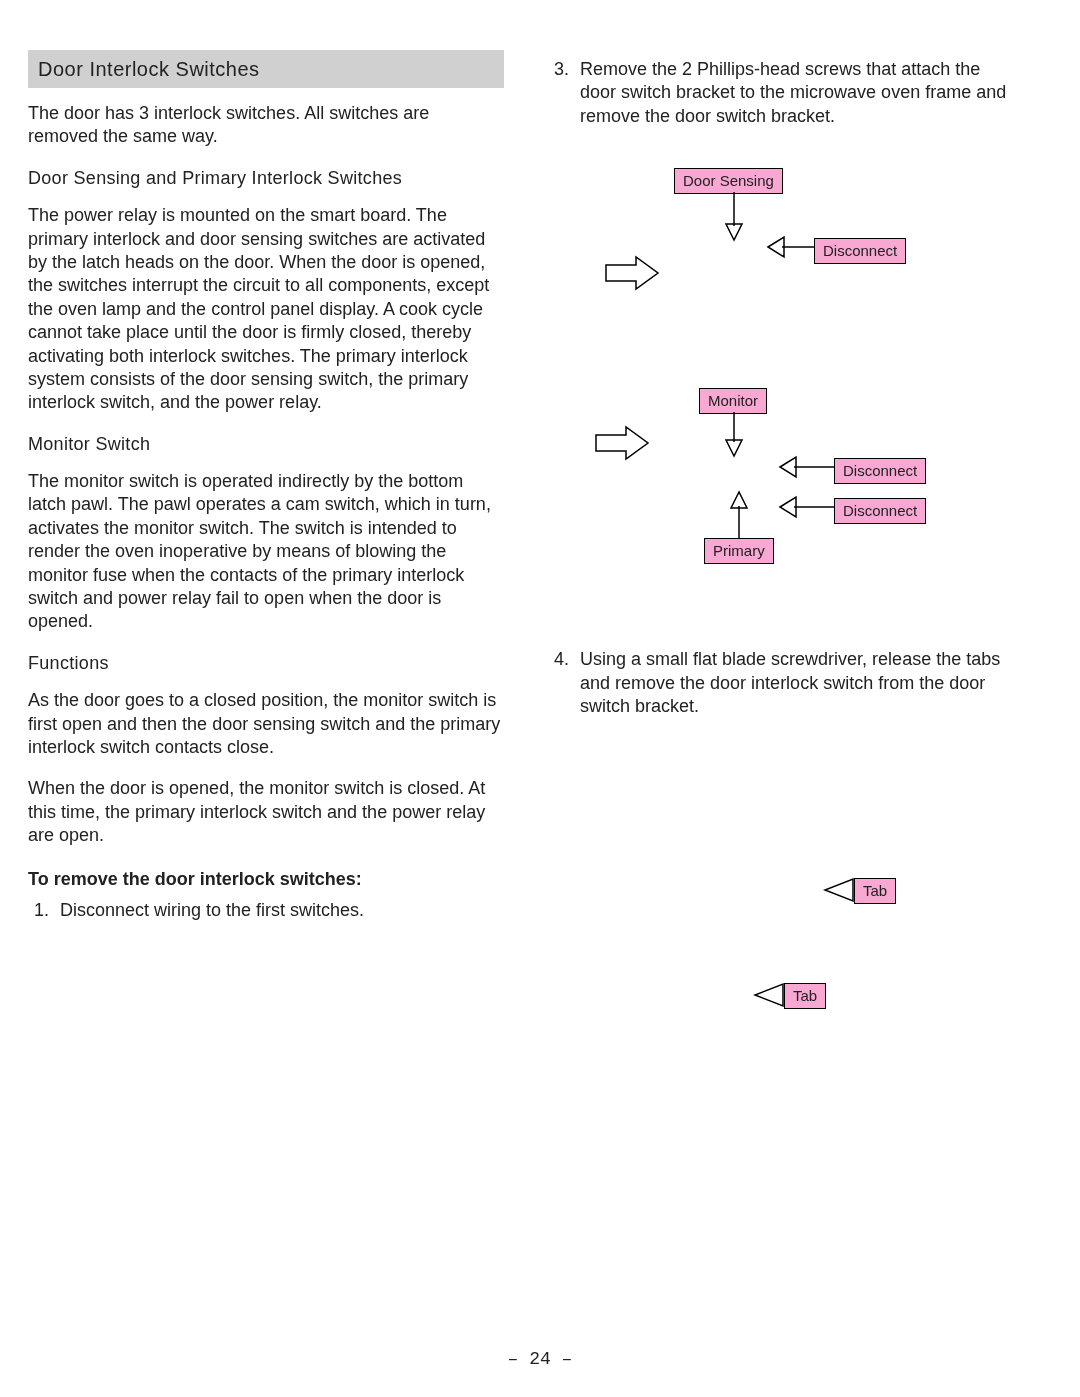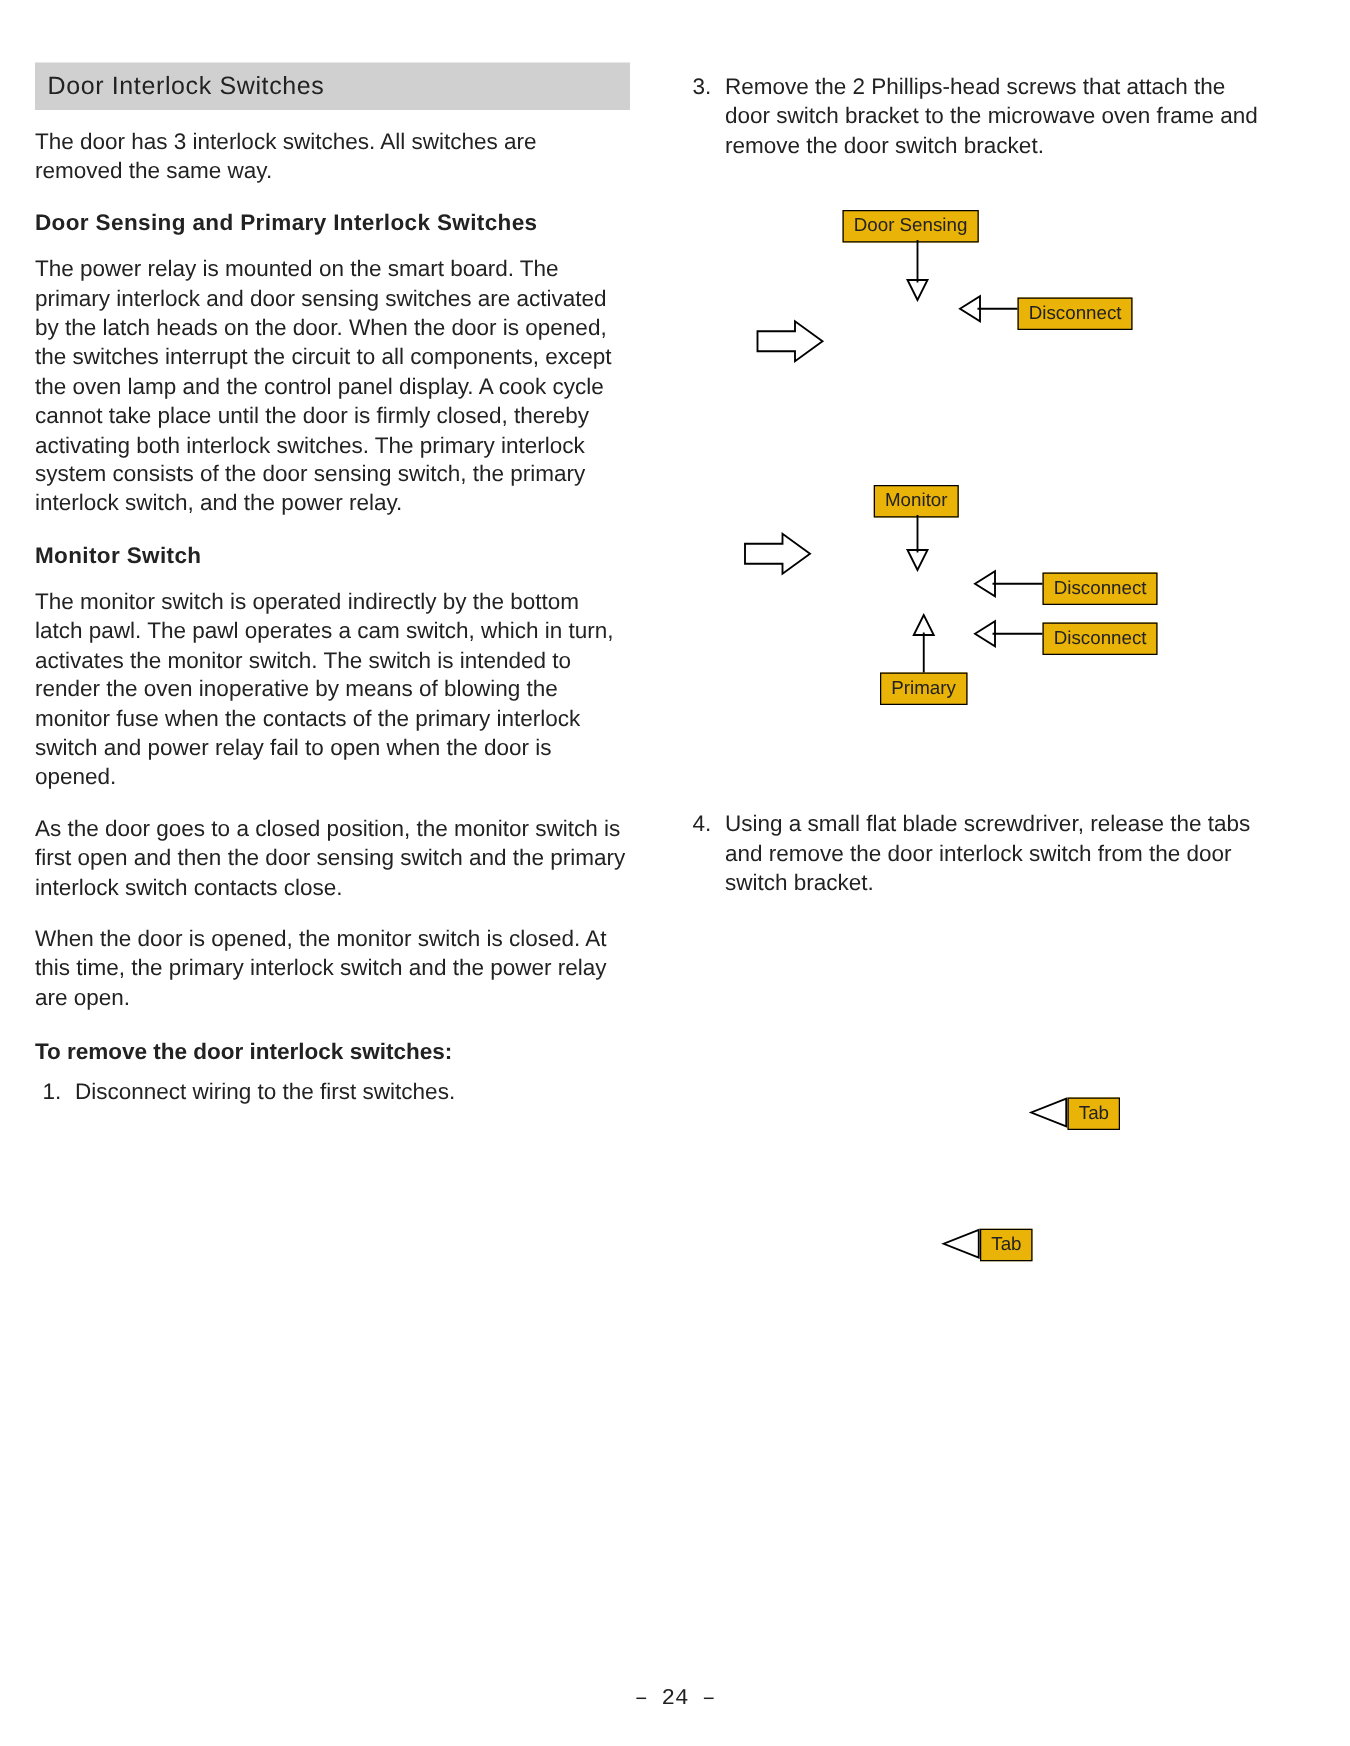--- a/index.html
+++ b/index.html
@@ -4,31 +4,31 @@
 <style>
   html,body{margin:0;padding:0;background:#fff;color:#222;}
   .page{width:1080px;height:1397px;position:relative;box-sizing:border-box;
         padding:50px 60px 0 28px;font-family:Arial,Helvetica,sans-serif;
         font-size:18px;line-height:1.3;}
   .cols{display:flex;gap:40px;}
   .col{flex:1;min-width:0;}
   .section-head{background:#d0d0d0;padding:6px 10px;font-size:20px;
                 letter-spacing:.5px;}
   .intro,.para{margin:14px 0 18px 0;}
-  .sub-head{font-size:18px;font-weight:bold;margin:18px 0 10px 0;
+  .sub-head{font-size:18px;font-weight:normal;margin:18px 0 10px 0;
             letter-spacing:.3px;}
   .bold-head{font-weight:bold;margin:20px 0 8px 0;}
   ol.steps{margin:8px 0 0 0;padding-left:26px;}
   ol.steps li{margin-bottom:14px;padding-left:6px;}
   ol.steps.r-steps{padding-left:30px;}
   .page-num{position:absolute;bottom:26px;left:0;right:0;text-align:center;
             font-size:18px;font-family:Liberation Mono, monospace;}
   
   .diag{position:relative;margin:40px auto 60px auto;height:420px;}
-  .lbl{position:absolute;border:1px solid #000;background:#eab308;
+  .lbl{position:absolute;border:1px solid #000;background:#f9a8d4;
        font-size:15px;padding:2px 8px;white-space:nowrap;text-align:center;}
   svg.dline{position:absolute;overflow:visible;}
   
   .tabdiag{position:relative;margin:40px auto 0 auto;height:250px;}
 </style>
 </head>
 <body>
 
 <div class="page">
   <div class="cols">
@@ -37,20 +37,21 @@
       <div class="section-head">Door Interlock Switches</div>
 
       <div class="intro">The door has 3 interlock switches. All switches are removed the same way.</div>
 
       <div class="sub-head">Door Sensing and Primary Interlock Switches</div>
       <div class="para">The power relay is mounted on the smart board. The primary interlock and door sensing switches are activated by the latch heads on the door. When the door is opened, the switches interrupt the circuit to all components, except the oven lamp and the control panel display. A cook cycle cannot take place until the door is firmly closed, thereby activating both interlock switches. The primary interlock system consists of the door sensing switch, the primary interlock switch, and the power relay.</div>
 
       <div class="sub-head">Monitor Switch</div>
       <div class="para">The monitor switch is operated indirectly by the bottom latch pawl. The pawl operates a cam switch, which in turn, activates the monitor switch. The switch is intended to render the oven inoperative by means of blowing the monitor fuse when the contacts of the primary interlock switch and power relay fail to open when the door is opened.</div>
 
+      <div class="sub-head">Functions</div>
       <div class="para">As the door goes to a closed position, the monitor switch is first open and then the door sensing switch and the primary interlock switch contacts close.</div>
       <div class="para">When the door is opened, the monitor switch is closed. At this time, the primary interlock switch and the power relay are open.</div>
 
       <div class="bold-head">To remove the door interlock switches:</div>
       <ol class="steps">
         <li>Disconnect wiring to the first switches.</li>
       </ol>
     </div>
 
     <div class="col">

